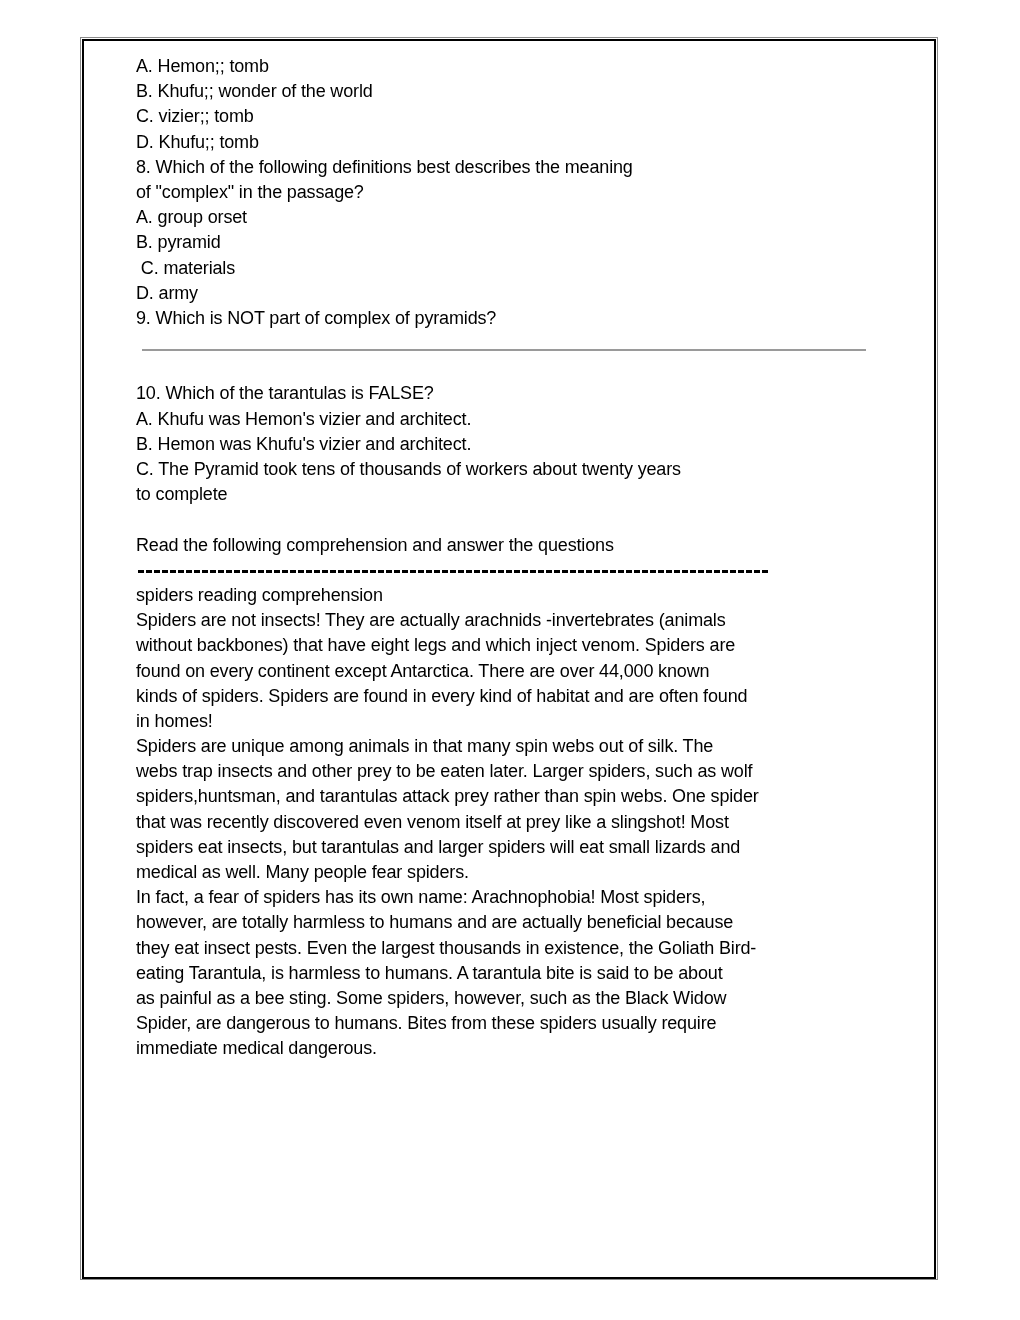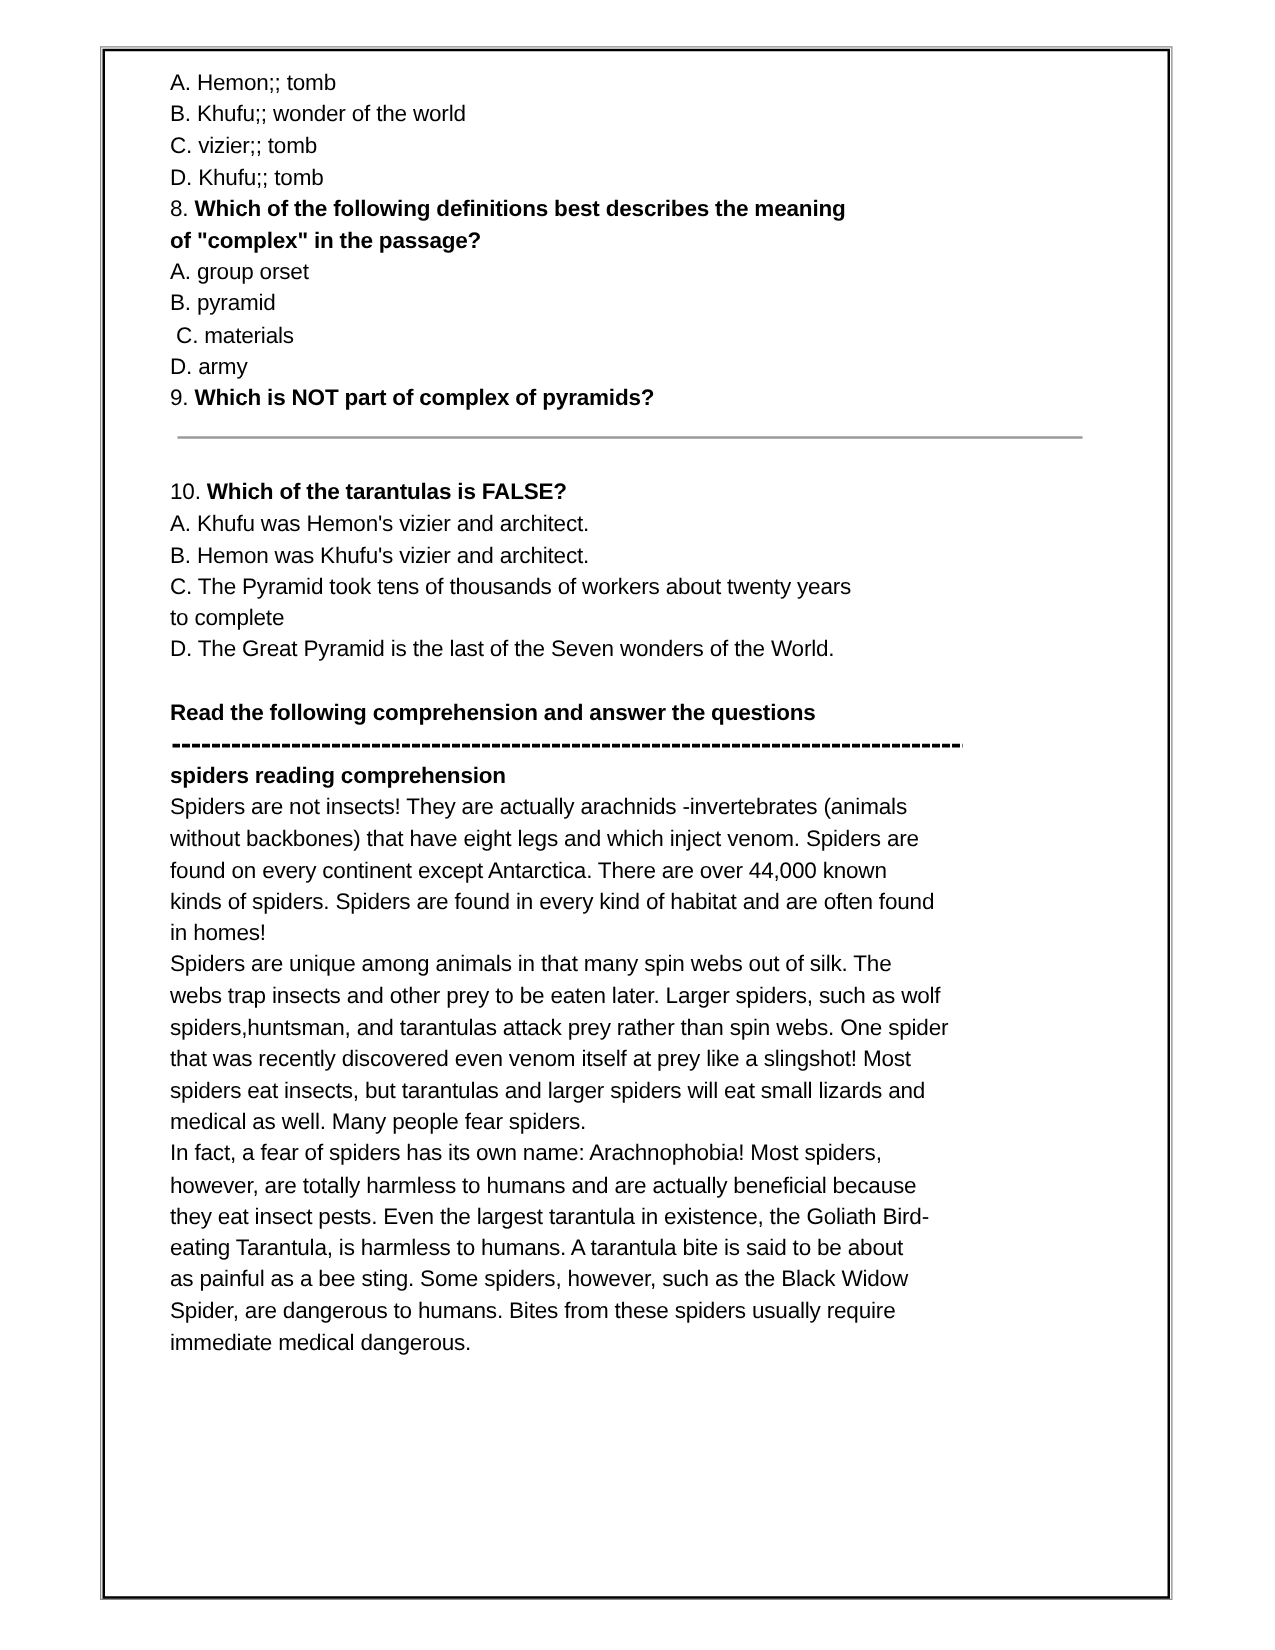--- a/index.html
+++ b/index.html
@@ -41,21 +41,21 @@
     width: 790px;
     font-size: 18px;
     line-height: 25.2px;
     letter-spacing: -0.15px;
   }
   .line {
     display: block;
     white-space: pre;
     height: 25.2px;
   }
-  .b { font-weight: bold; }
+  .b { font-weight: normal; }
   .answer-rule {
     display: block;
     position: relative;
     height: 50.4px;
   }
   .answer-rule .rule {
     position: absolute;
     left: 6px;
     top: 18px;
     width: 724px;
@@ -107,21 +107,20 @@
         <span class="rule"></span>
       </span>
   </div>
 
   <div>
     <span class="line"><span>10. </span><span class="b">Which of the tarantulas is FALSE?</span></span>
     <span class="line">A. Khufu was Hemon's vizier and architect.</span>
     <span class="line">B. Hemon was Khufu's vizier and architect.</span>
     <span class="line">C. The Pyramid took tens of thousands of workers about twenty years</span>
     <span class="line">to complete</span>
-    <span class="line">D. The Great Pyramid is the last of the Seven wonders of the World.</span>
   </div>
 
   <span class="spacer"></span>
 
   <div>
     <span class="line b">Read the following comprehension and answer the questions</span>
     <span class="dashes">
         <span class="dash-line"></span>
       </span>
     <span class="line b">spiders reading comprehension</span>
@@ -132,20 +131,20 @@
       <span class="line">kinds of spiders. Spiders are found in every kind of habitat and are often found</span>
       <span class="line">in homes!</span>
       <span class="line">Spiders are unique among animals in that many spin webs out of silk. The</span>
       <span class="line">webs trap insects and other prey to be eaten later. Larger spiders, such as wolf</span>
       <span class="line">spiders,huntsman, and tarantulas attack prey rather than spin webs. One spider</span>
       <span class="line">that was recently discovered even venom itself at prey like a slingshot! Most</span>
       <span class="line">spiders eat insects, but tarantulas and larger spiders will eat small lizards and</span>
       <span class="line">medical as well. Many people fear spiders.</span>
       <span class="line">In fact, a fear of spiders has its own name: Arachnophobia! Most spiders,</span>
       <span class="line">however, are totally harmless to humans and are actually beneficial because</span>
-      <span class="line">they eat insect pests. Even the largest tarantula in existence, the Goliath Bird-</span>
+      <span class="line">they eat insect pests. Even the largest thousands in existence, the Goliath Bird-</span>
       <span class="line">eating Tarantula, is harmless to humans. A tarantula bite is said to be about</span>
       <span class="line">as painful as a bee sting. Some spiders, however, such as the Black Widow</span>
       <span class="line">Spider, are dangerous to humans. Bites from these spiders usually require</span>
       <span class="line">immediate medical dangerous.</span>
     </div>
   </div>
 </div>
 
 </body></html>

